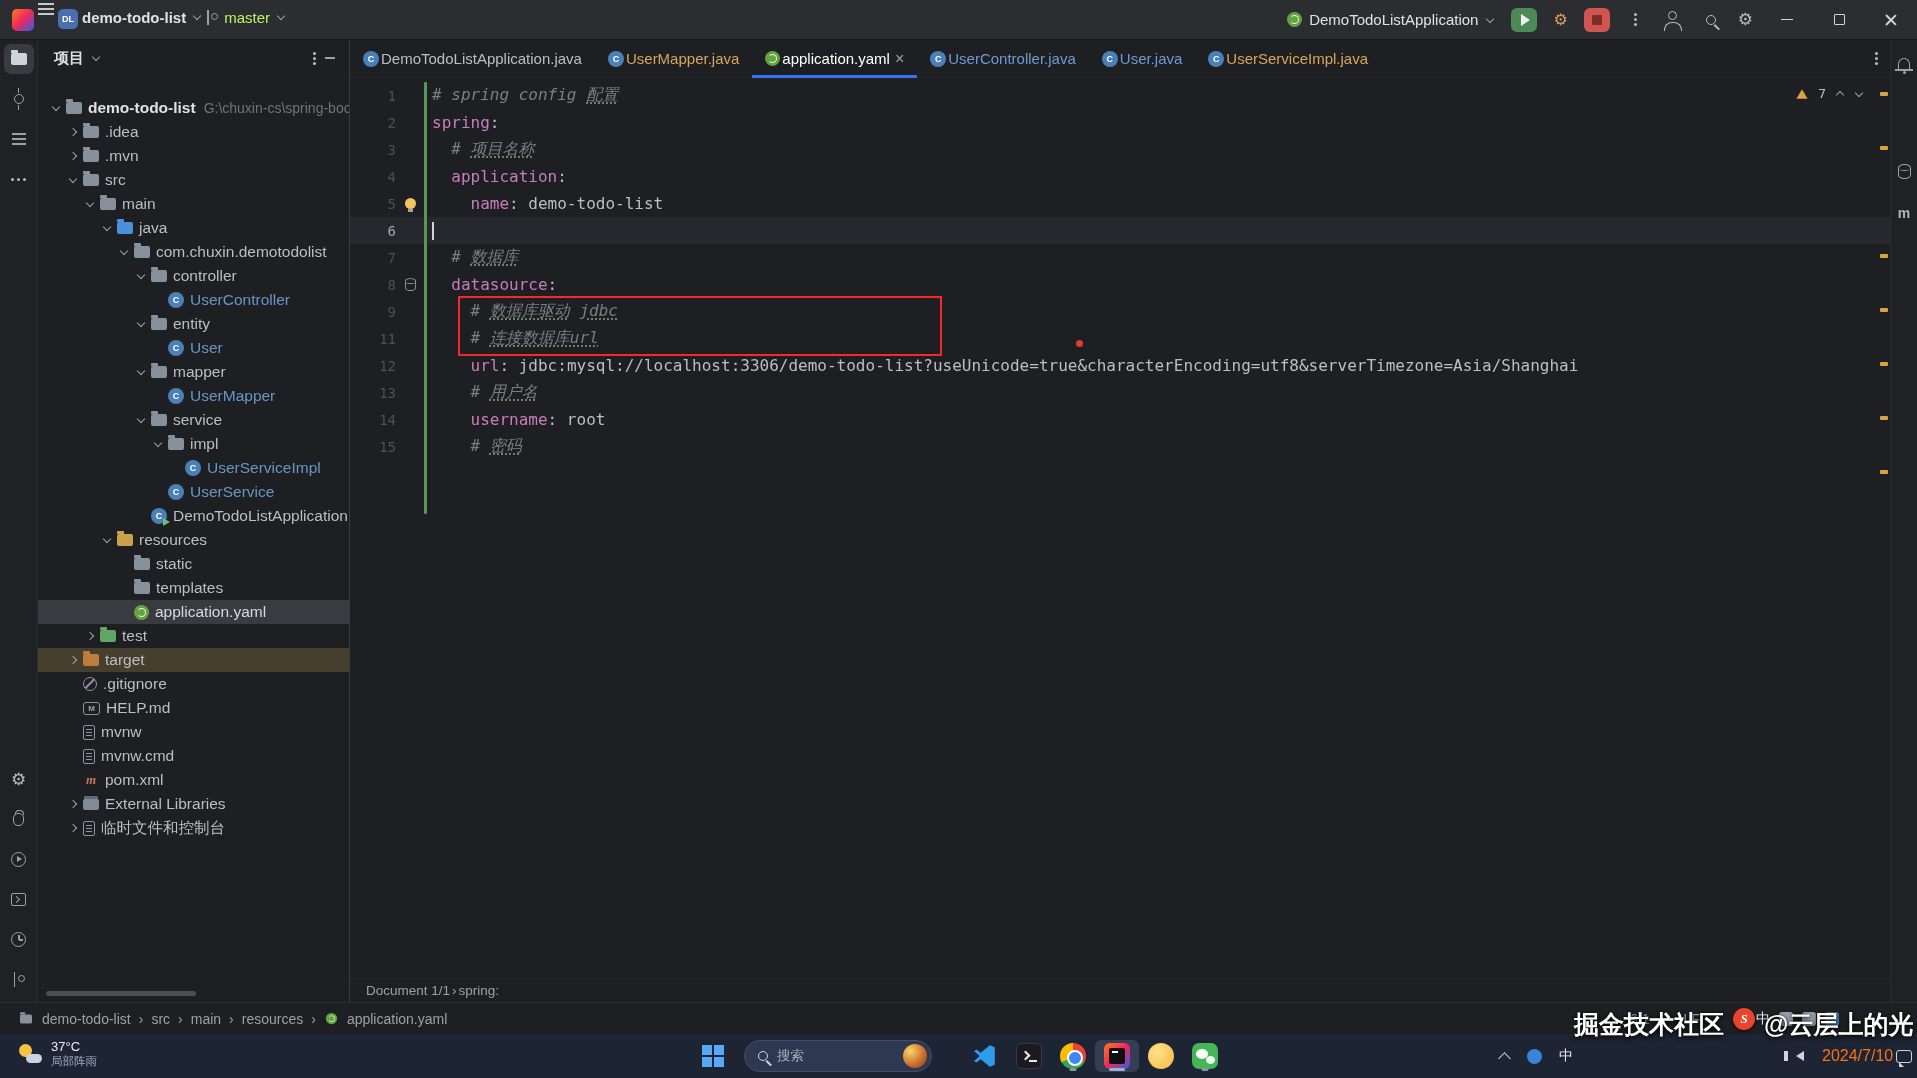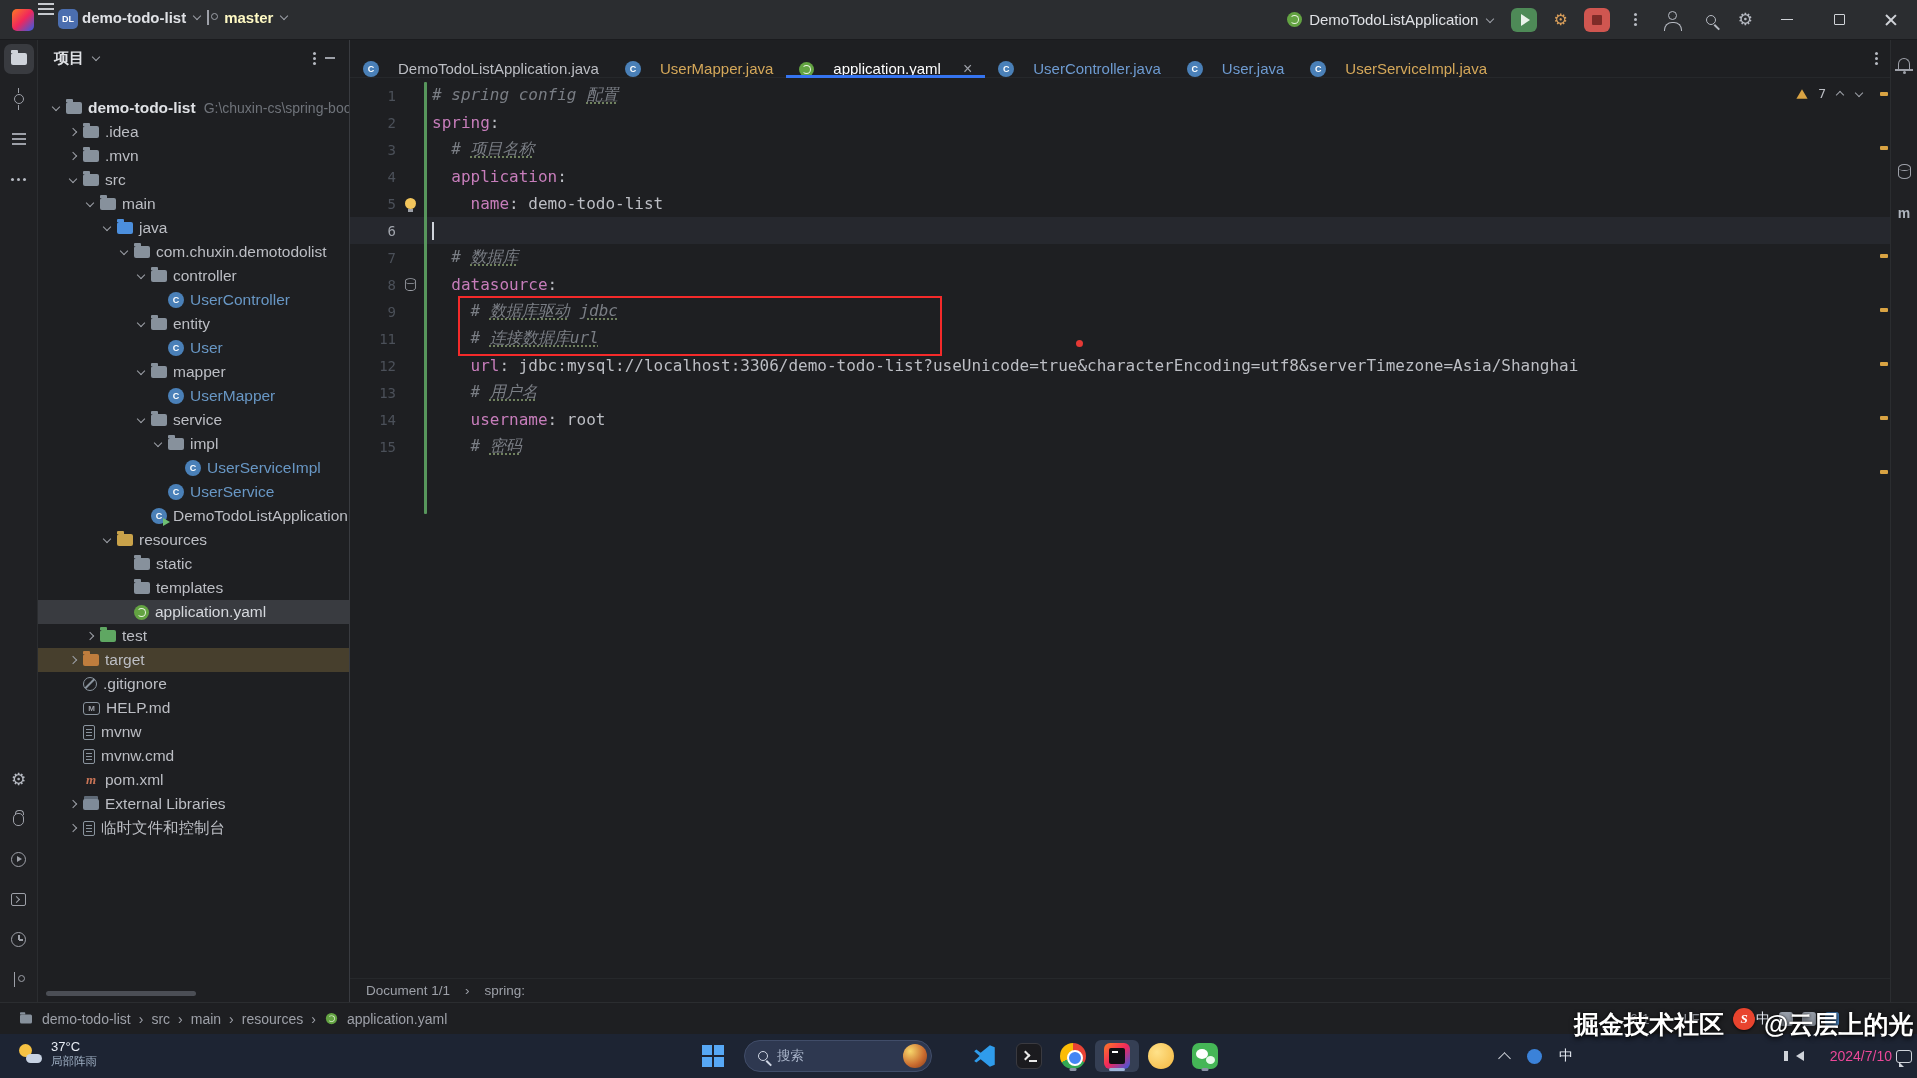--- a/index.html
+++ b/index.html
@@ -66,21 +66,21 @@
   .branchic::after{content:"";position:absolute;right:0;top:3px;width:5px;height:5px;border:1.6px solid #9da0a8;border-radius:50%}
 
   
   .titlebar{position:absolute;left:0;top:0;right:0;height:40px;background:var(--p-chrome_bg,#2b2d30);
     display:flex;align-items:center;border-bottom:1px solid #1a1b1e;z-index:5}
   .tb-left{display:flex;align-items:flex-start;gap:4px;padding-left:12px}
   .idealogo{width:22px;height:22px;border-radius:5px;background:linear-gradient(135deg,#fe7a24,#f0275c 50%,#2d5ee8)}
   .burger{width:16px;height:2px;background:#c6c9ce;box-shadow:0 5px 0 #c6c9ce,0 10px 0 #c6c9ce;margin-top:-10px}
   .projbadge{width:20px;height:20px;border-radius:5px;background:#4b6eaf;color:#fff;font:700 9px "Liberation Sans",sans-serif;display:flex;align-items:center;justify-content:center}
   .tb-item{display:flex;align-items:center;gap:6px;color:#dfe1e5;font-weight:600}
-  .tb-item.dim{color:#fef9c3;font-weight:700}
+  .tb-item.dim{color:#bef264;font-weight:400}
   .tb-right{margin-left:auto;display:flex;align-items:center;gap:16px;padding-right:8px}
   .runcfg{display:flex;align-items:center;gap:7px;color:#dfe1e5}
   .btnbox{width:26px;height:24px;border-radius:6px;display:flex;align-items:center;justify-content:center}
   .playbtn{background:var(--p-run_green,#4e8a57)}
   .playbtn::after{content:"";border-left:9px solid #eaf2ea;border-top:6px solid transparent;border-bottom:6px solid transparent;margin-left:2px}
   .stopbtn{background:var(--p-stop_red,#cf5650)}
   .stopbtn::after{content:"";width:10px;height:10px;background:#7e2c28;border-radius:1px}
   .winbtn{width:36px;height:40px;display:flex;align-items:center;justify-content:center}
   .wmin{width:12px;height:1.6px;background:#d0d3d8}
   .wmax{width:11px;height:11px;border:1.6px solid #d0d3d8;border-radius:1px}
@@ -112,21 +112,21 @@
   .tlabel.blue{color:var(--p-tree_class_blue,#6897c5)}
   .troot{font-weight:700;color:#dfe1e5}
   .thint{color:#6f737a;margin-left:8px;font-size:14px}
   .lvl0{padding-left:10px}.lvl1{padding-left:27px}.lvl2{padding-left:44px}.lvl3{padding-left:61px}
   .lvl4{padding-left:78px}.lvl5{padding-left:95px}.lvl6{padding-left:112px}.lvl7{padding-left:129px}
   .pscroll{position:absolute;left:8px;bottom:6px;width:150px;height:5px;border-radius:3px;background:#4b4e55}
 
   
   .editorcol{position:absolute;left:350px;top:40px;right:27px;bottom:76px;background:var(--p-editor_bg,#1e1f22)}
   .tabbar{height:38px;display:flex;align-items:stretch;border-bottom:1px solid #26282b;position:relative}
-  .tab{display:flex;align-items:flex-end;gap:19px;padding:0 13px;font-size:15px;color:#bcbec4;position:relative}
+  .tab{display:flex;align-items:center;gap:2px;padding:0 13px;font-size:15px;color:#bcbec4;position:relative}
   .tab.t-orange{color:var(--p-tab_orange,#d5a85a)}
   .tab.t-blue{color:var(--p-tab_blue,#6e9bd1)}
   .tab.active{color:#fff}
   .tab.active::after{content:"";position:absolute;left:0;right:0;bottom:-1px;height:3px;background:var(--p-accent,#3574f0)}
   .tclose{color:#9da0a8;font-size:16px;margin-left:3px;line-height:1}
   .tabkebab{margin-left:auto;align-self:center;margin-right:12px}
 
   .editor{position:absolute;top:38px;left:0;right:0;bottom:24px;font-family:"DejaVu Sans Mono",monospace;font-size:16px;overflow:hidden}
   .lines{position:relative;padding-top:4px}
   .cl{display:flex;height:27px;align-items:center;position:relative}
@@ -140,21 +140,21 @@
   .k{color:var(--p-yaml_key,#c77dbb)}
   .p,.v{color:var(--p-code_text,#bcbec4)}
   .vcsbar{position:absolute;left:74px;top:4px;width:3px;height:432px;background:var(--p-vcs_added_green,#57965c);border-radius:1px}
   .caret{display:inline-block;width:2px;height:18px;background:#cfd3da;vertical-align:middle}
   .annbox{position:absolute;left:108px;top:218px;width:484px;height:60px;border:2.5px solid var(--p-annotation_red,#f42a2a);z-index:3}
   .pdot{position:absolute;left:726px;top:262px;width:7px;height:7px;border-radius:50%;background:#e53935;z-index:3}
   .inspect{position:absolute;top:8px;right:26px;display:flex;align-items:center;gap:9px;color:#bcbec4;font-size:13px;z-index:3}
   .inspect .warnico{transform:scale(.8)}
   .estripe{position:absolute;top:0;right:0;width:13px;bottom:0}
   .emark{position:absolute;right:2px;width:8px;height:4px;background:#d9a343;border-radius:1px}
-  .docbar{position:absolute;left:0;right:0;bottom:0;height:24px;display:flex;align-items:center;gap:15px;
+  .docbar{position:absolute;left:0;right:0;bottom:0;height:24px;display:flex;align-items:center;gap:2px;
     padding:0 16px;font-size:13.5px;color:#9da0a8;border-top:1px solid #26282b}
 
   
   .statusbar{position:absolute;left:0;right:0;bottom:44px;height:32px;background:var(--p-editor_bg,#1e1f22);
     border-top:1px solid #2b2d30;display:flex;align-items:center;font-size:14px;color:#9da0a8;z-index:4;padding-left:18px}
   .sb-crumbs{display:flex;align-items:center;gap:8px}
   .sb-right{position:absolute;left:1630px;display:flex;gap:34px;align-items:center}
   .sgbar{position:absolute;left:1756px;top:7px;display:flex;gap:9px;align-items:center;z-index:5}
   .sgsq{width:14px;height:14px;border-radius:3px;background:#aeb6c2;opacity:.85}
   .sgsq.b{background:#4a8fd5}
@@ -190,21 +190,21 @@
   .ylico{width:26px;height:26px;border-radius:50%;background:radial-gradient(circle at 35% 35%,#ffe28a,#f4b73f)}
   .wxico{width:26px;height:26px;border-radius:7px;background:#45b656;position:relative}
   .wxico::before{content:"";position:absolute;left:4px;top:6px;width:12px;height:10px;background:#fff;border-radius:50%}
   .wxico::after{content:"";position:absolute;right:3px;bottom:5px;width:9px;height:8px;background:#e9f9ec;border-radius:50%}
   .tray{position:absolute;top:0;height:44px}
   .chup{width:9px;height:9px;border-left:1.8px solid #cfd3da;border-top:1.8px solid #cfd3da;transform:rotate(45deg);margin-top:4px}
   .trayblue{width:15px;height:15px;border-radius:50%;background:#3b82d9}
   .imetxt{font-size:14px;color:#e8edf5}
   .spk{width:0;height:0;border-top:5px solid transparent;border-bottom:5px solid transparent;border-right:8px solid #cfd3da;position:relative}
   .spk::before{content:"";position:absolute;left:-12px;top:-5px;width:4px;height:10px;background:#cfd3da}
-  .traydate{font-size:14px;color:#ec4899;text-align:right;width:70px}
+  .traydate{font-size:16px;color:#f97316;text-align:right;width:70px}
   .bub{width:16px;height:13px;border:1.7px solid #cfd3da;border-radius:3px;position:relative}
   .bub::after{content:"";position:absolute;left:2px;bottom:-5px;border-left:5px solid #cfd3da;border-top:5px solid transparent}
 
   
   .wmark{position:absolute;left:1574px;top:1008px;display:flex;align-items:flex-start;gap:9px;z-index:60;pointer-events:none}
   .wtext{font-size:25px;font-weight:700;color:var(--p-watermark_white,#fff);
     text-shadow:0 2px 5px rgba(0,0,0,.9),0 0 2px rgba(0,0,0,.85)}
   .sgs{width:22px;height:22px;border-radius:50%;background:var(--p-sogou_red,#e8442e);display:flex;align-items:center;justify-content:center;
     box-shadow:0 1px 3px rgba(0,0,0,.7)}
   .sgs span{color:#fff;font:italic 800 13px "Liberation Serif",serif}

